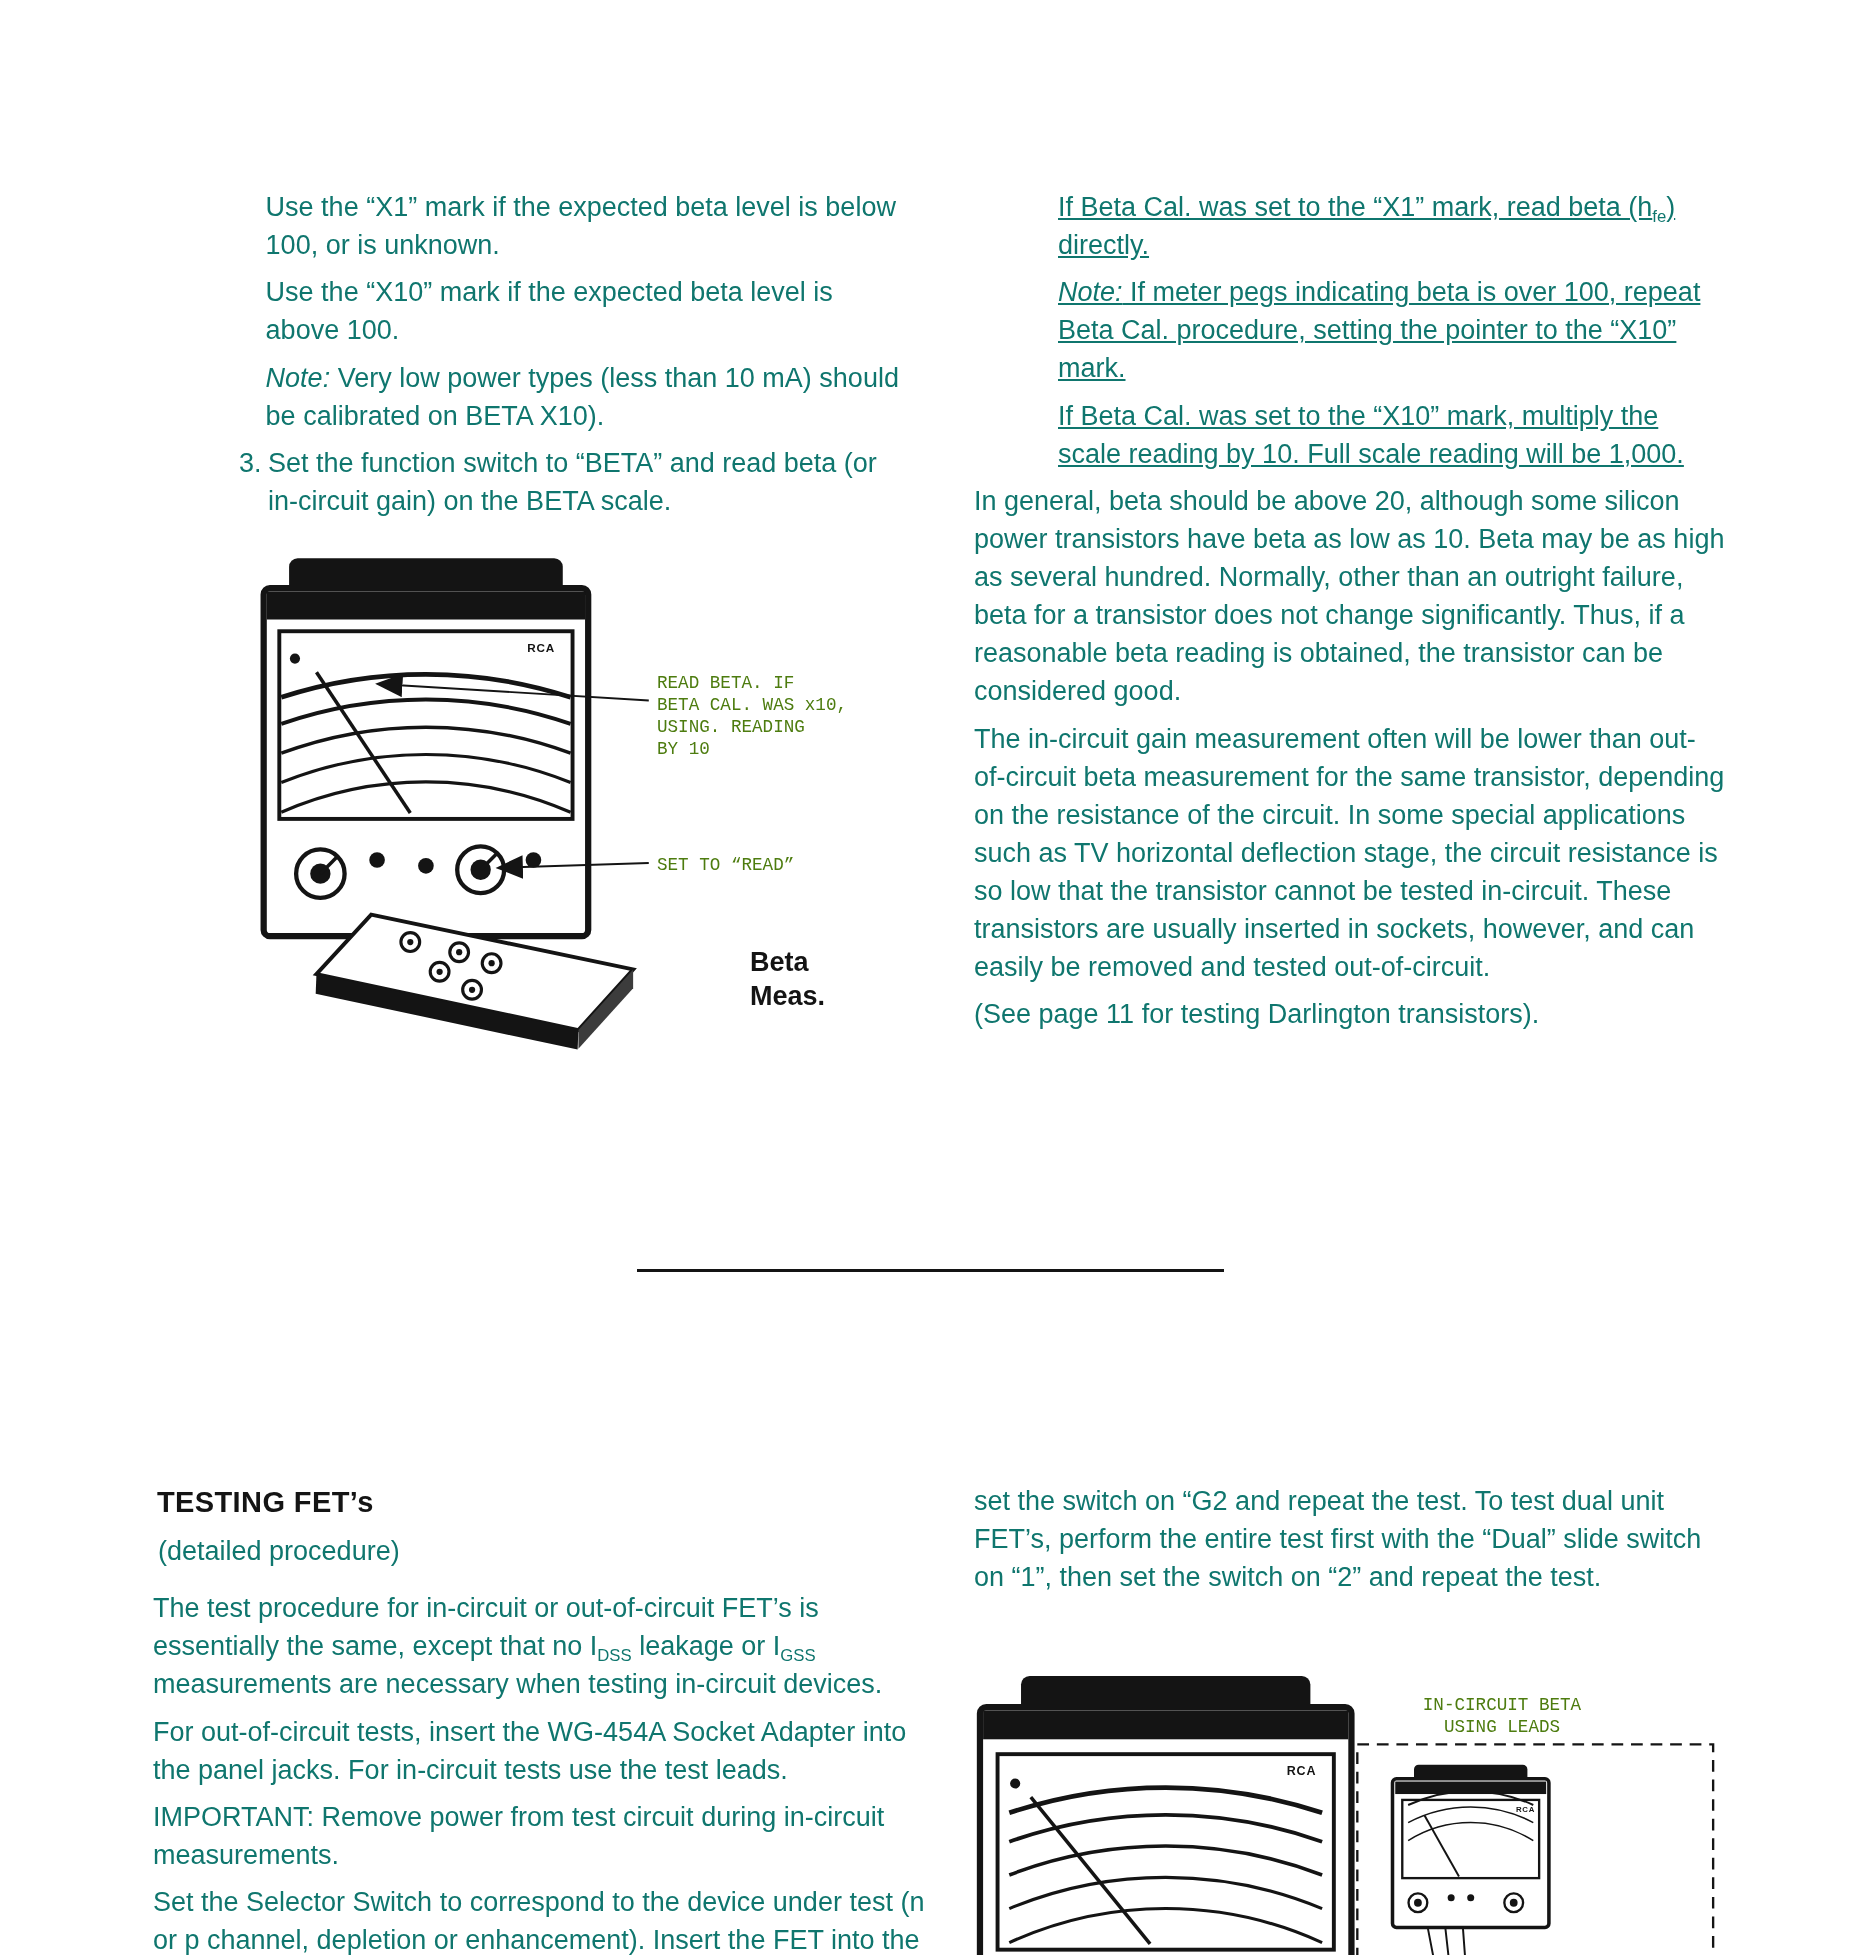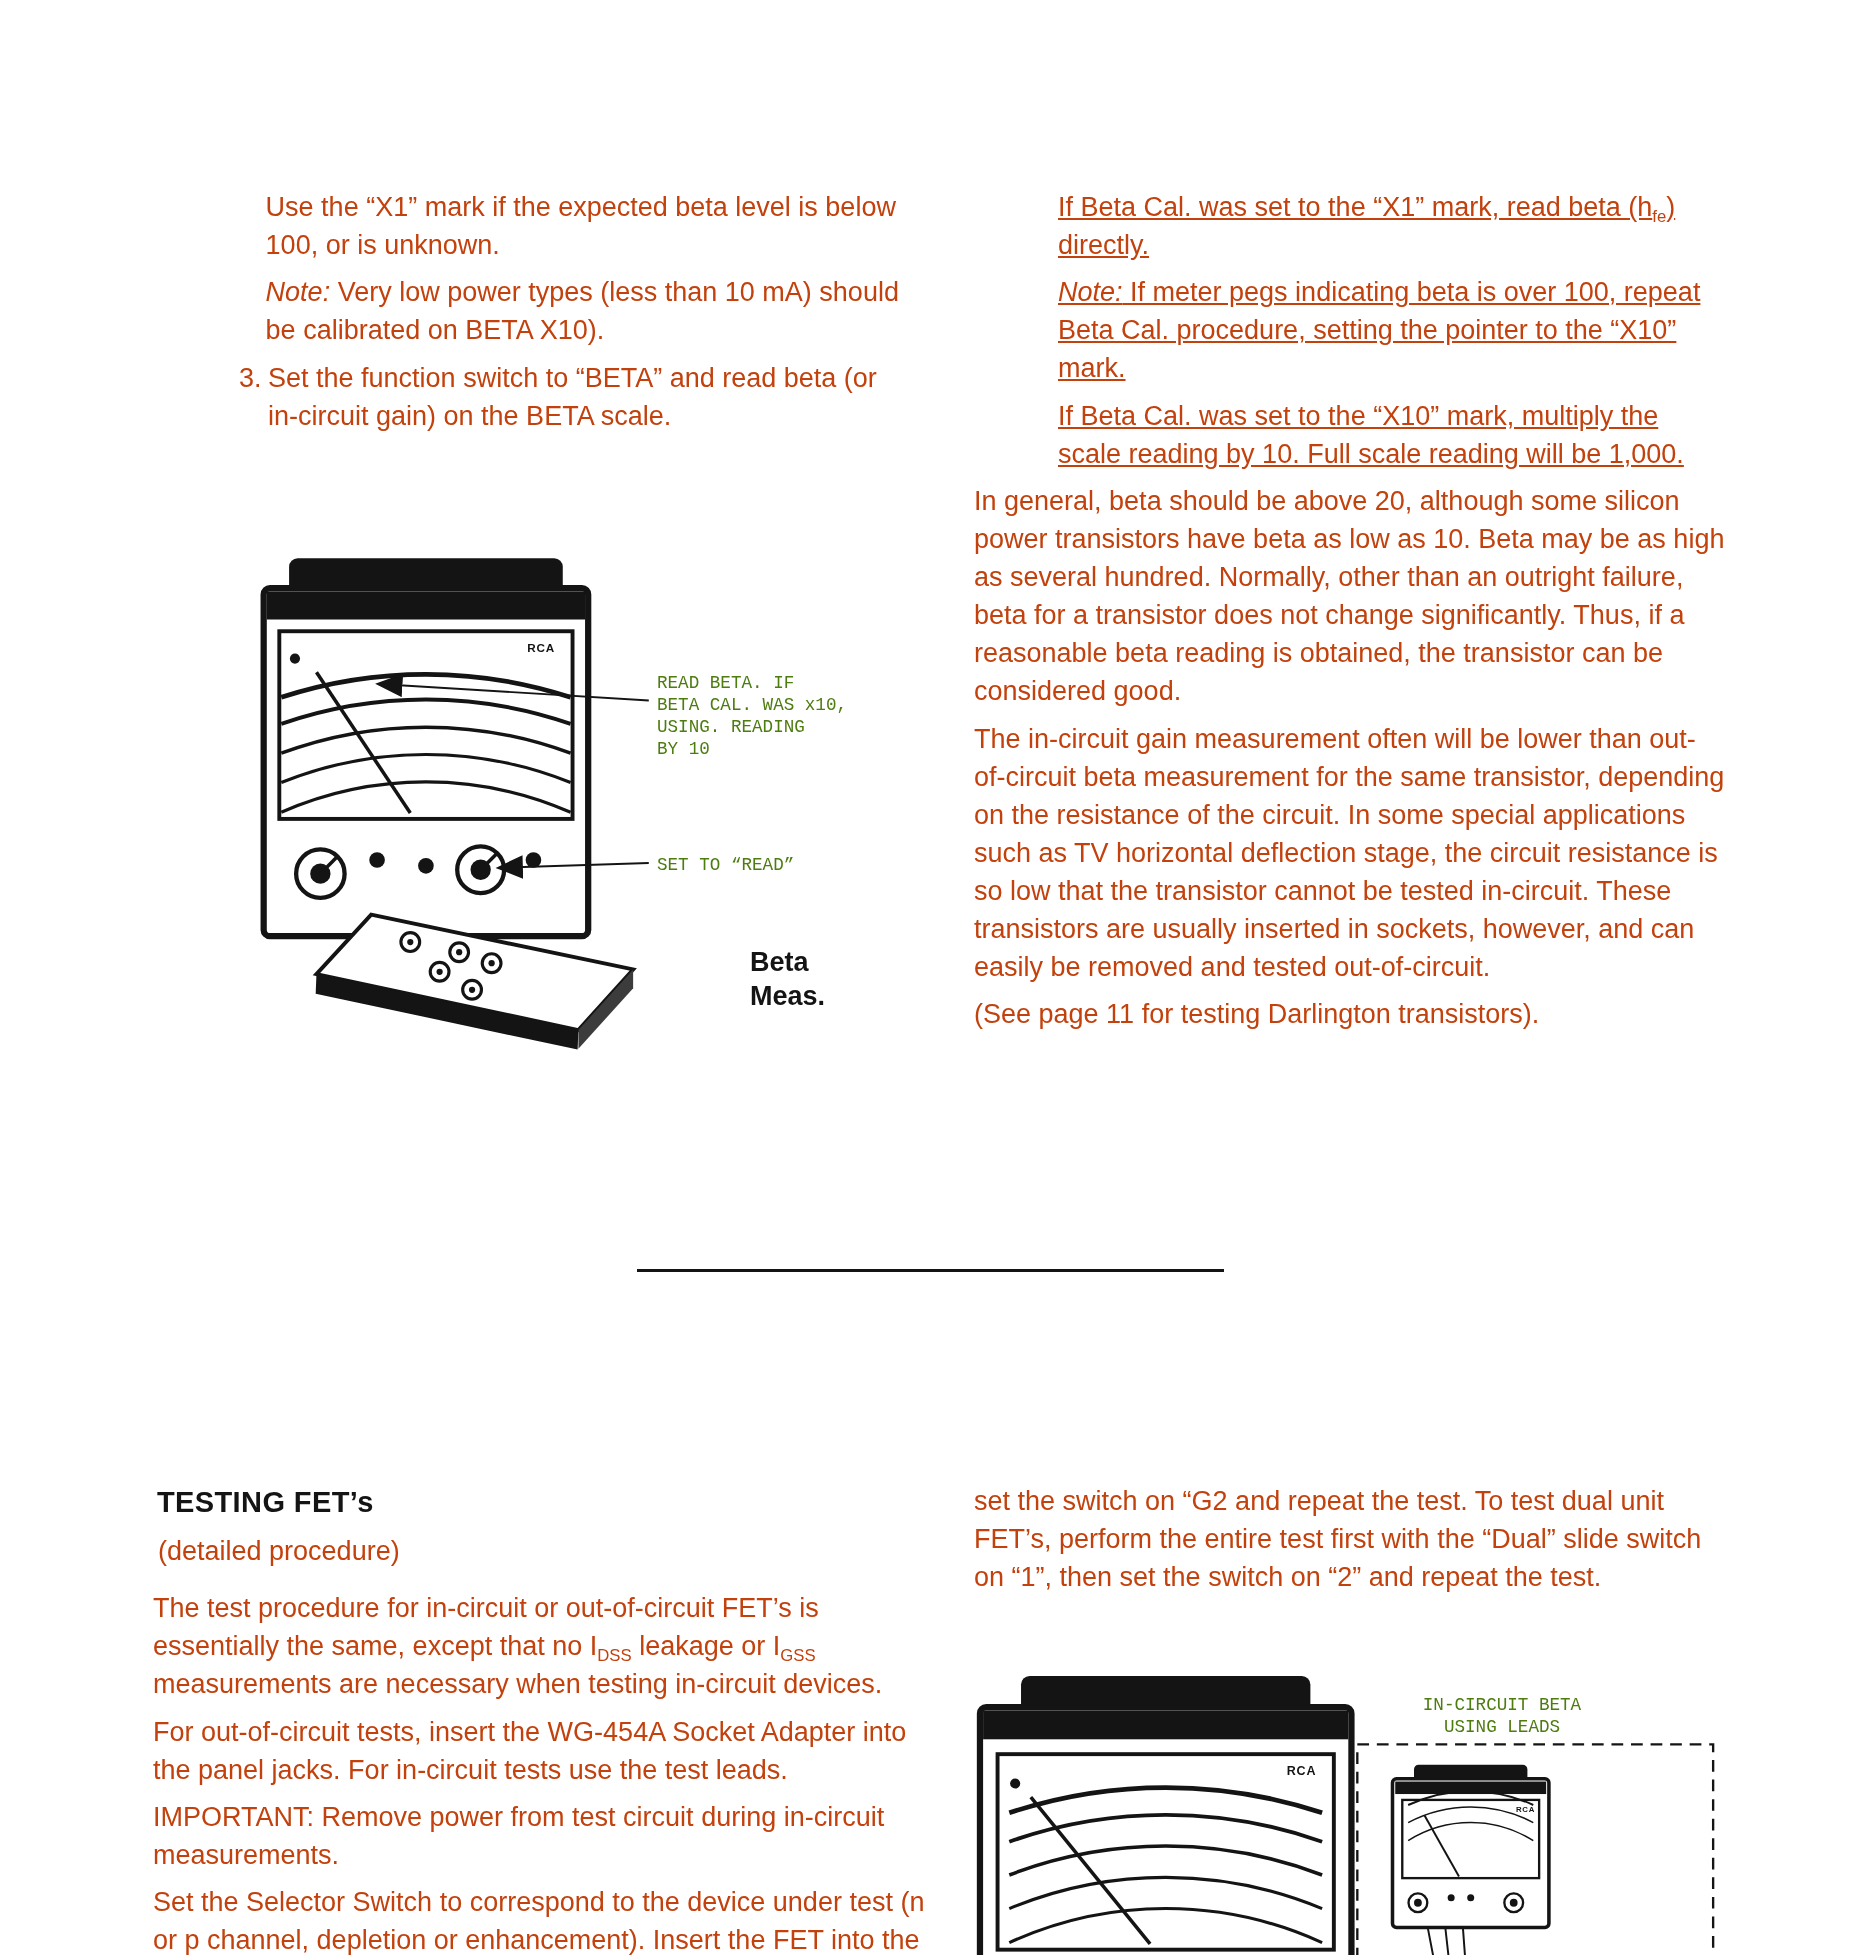--- a/index.html
+++ b/index.html
@@ -1,21 +1,21 @@
 <!DOCTYPE html>
 <html style="font-size:6.3px"><head>
 <meta charset="utf-8">
 <style>
   * { margin:0; padding:0; box-sizing:border-box; }
   html,body { background:#ffffff; }
   body { width:1876px; height:2464px; font-family:"Liberation Sans", sans-serif; color:#141414; }
   .page { position:relative; width:1876px; height:2464px; background:#ffffff; overflow:hidden; }
 
   .col { position:absolute; }
-  .para { font-size:27px; line-height:38px; color:#c2410c; margin-bottom:9.4px; }
+  .para { font-size:27px; line-height:38px; color:#0f766e; margin-bottom:9.4px; }
   .indent1 { margin-left:26.6px; }
   .indent2 { margin-left:84px;text-decoration:underline; }
   .listitem { display:flex; }
   .listitem .num { width:29px; flex:0 0 29px; }
   .listitem .txt { flex:1; }
   i { font-style:italic; }
   sub { font-size:0.62em; line-height:0; }
 
   #top-left  { left:239px;  top:188px;  width:669px; }
   #top-right { left:974px; top:188px;  width:751px; }
@@ -37,20 +37,21 @@
 
   svg text { font-family:"Liberation Sans", sans-serif; font-weight:700; fill:#141414; letter-spacing:2px; }
 </style>
 </head>
 <body>
 
 <div class="page">
 
   <section class="col" id="top-left">
     <p class="para indent1">Use the “X1” mark if the expected beta level is below 100, or is unknown.</p>
+    <p class="para indent1">Use the “X10” mark if the expected beta level is above 100.</p>
     <p class="para indent1"><i>Note:</i><span> Very low power types (less than 10 mA) should be calibrated on BETA X10).</span></p>
     <div class="para listitem">
       <span class="num">3.</span>
       <span class="txt">Set the function switch to “BETA” and read beta (or in-circuit gain) on the BETA scale.</span>
     </div>
   </section>
 
   <figure id="beta-fig">
     <svg width="665" height="520" viewBox="0 0 1700 1330">
       <defs>

